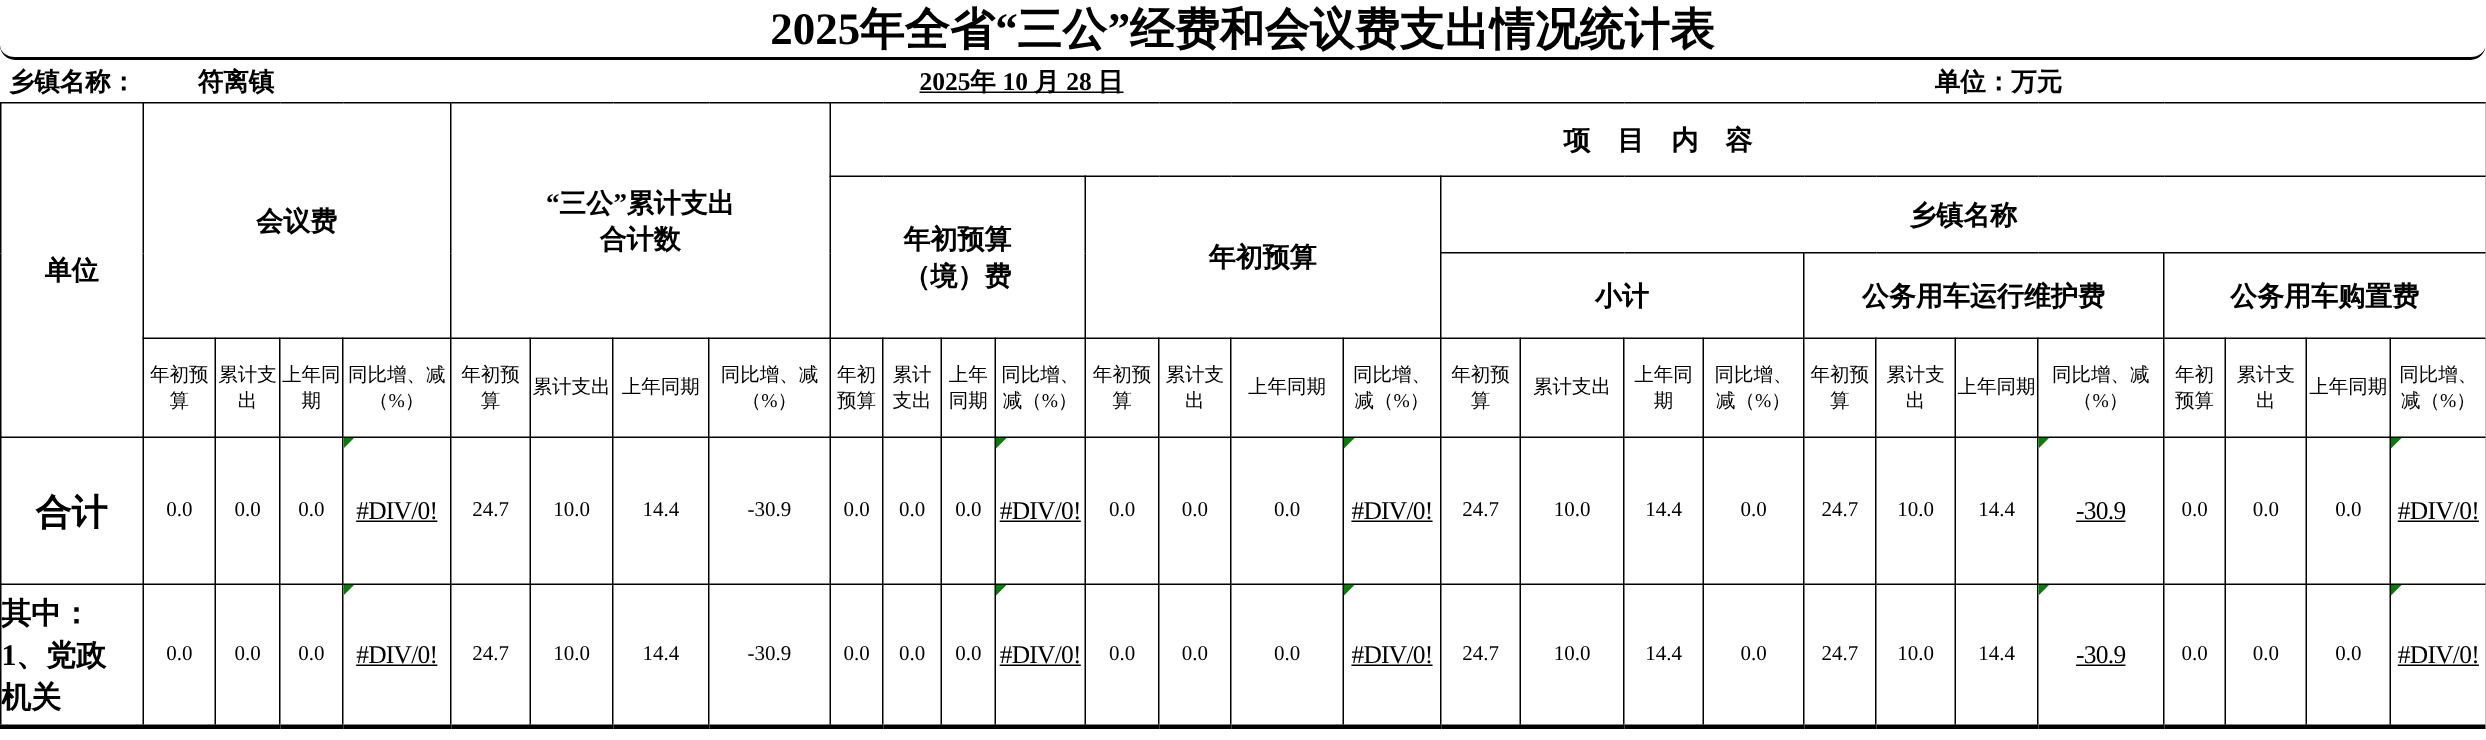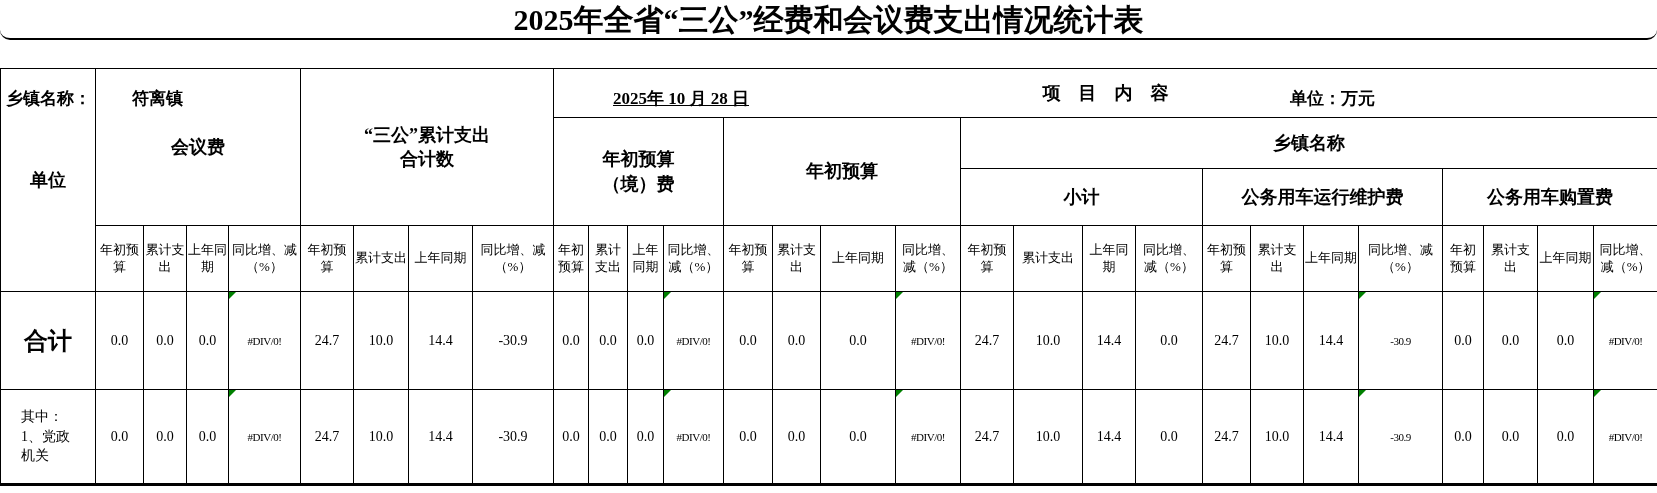--- a/index.html
+++ b/index.html
@@ -1,36 +1,36 @@
 <!DOCTYPE html>
 <html><head>
 <meta charset="utf-8">
 <style>
   html,body{margin:0;padding:0;background:#fff;}
   body{width:1657px;height:493px;overflow:hidden;position:relative;
        font-family:"Liberation Serif","DejaVu Serif",serif;color:#000;}
   .title{height:38px;line-height:40px;text-align:center;font-size:30px;font-weight:bold;
          border-bottom:2px solid #000;white-space:nowrap;border-radius:10px;}
   .meta{position:relative;height:28px;font-size:17px;font-weight:bold;}
-  .meta span{position:absolute;top:3px;white-space:nowrap;margin-top:44px;}
+  .meta span{position:absolute;top:3px;white-space:nowrap;}
   .m-label{left:6px;}
   .m-town{left:132px;}
   .m-date{left:613px;text-decoration:underline;}
   .m-unit{left:1290px;}
   table{border-collapse:collapse;table-layout:fixed;width:1657px;}
   th,td{border:1px solid #000;padding:0;text-align:center;vertical-align:middle;
         position:relative;overflow:hidden;}
   th{font-weight:bold;font-size:18px;white-space:pre-line;line-height:1.35;}
   th.sh{font-weight:normal;font-size:13px;line-height:1.3;white-space:normal;padding:1px;}
   tr.ra{height:49px;} tr.rb{height:51px;} tr.rc{height:57px;} tr.rd{height:66px;}
   tr.r1{height:98px;} tr.r2{height:95px;}
   td.v{font-size:14px;}
-  td.err .vt{font-size:11px;letter-spacing:-0.5px;}
+  td.err .vt{font-size:17px;letter-spacing:-0.5px;text-decoration:underline;}
   td.rowlabel{font-weight:bold;font-size:24px;}
-  td.rowlabel-left{font-weight:normal;font-size:14px;text-align:left;padding-left:20px;
+  td.rowlabel-left{font-weight:bold;font-size:20px;text-align:left;padding-left:0;
                    white-space:pre-line;line-height:1.4;}
   .tri{position:absolute;top:0;left:0;width:0;height:0;display:block;
        border-top:7px solid #008000;border-right:7px solid transparent;}
   tr.r2 td{border-bottom:3px solid #000;}
 </style>
 </head>
 <body>
 
 <div class="title">2025年全省“三公”经费和会议费支出情况统计表</div>
 

